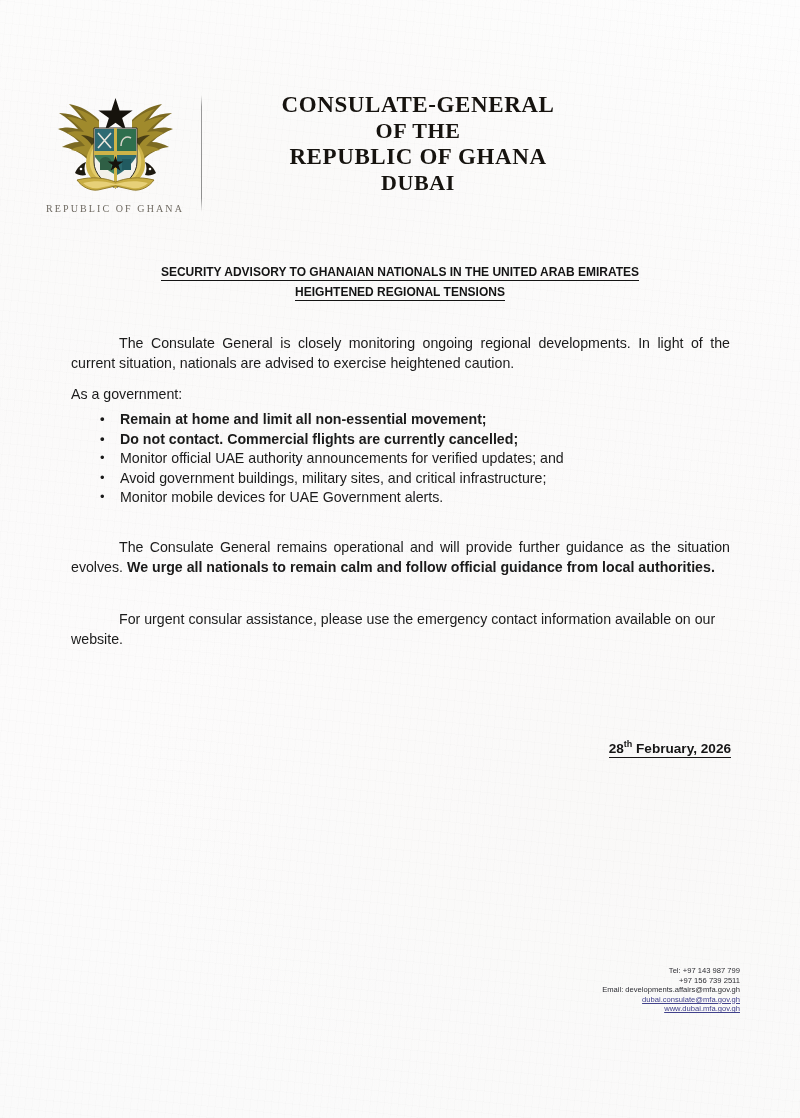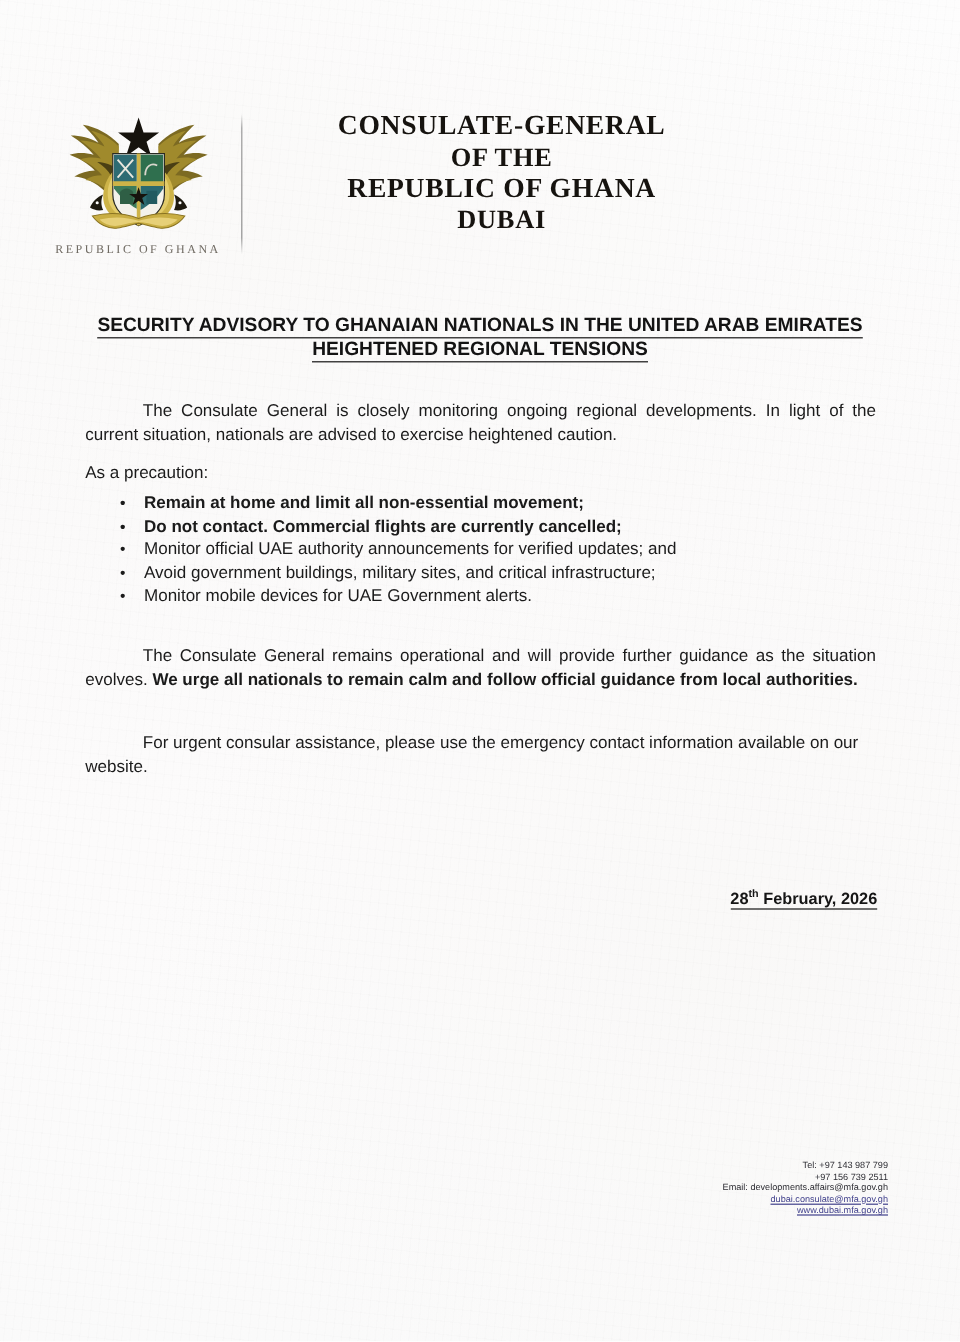--- a/index.html
+++ b/index.html
@@ -78,21 +78,21 @@
   #org-title .l2 { font-size: 22px; }
   #org-title .l4 { font-size: 22px; }
 
   
   #doc-title {
     position: absolute;
     left: 70px; top: 262px;
     width: 660px;
     text-align: center;
     font-weight: bold;
-    font-size: 16px;
+    font-size: 12px;
     line-height: 20px;
     color: #141414;
   }
   #doc-title span {
     border-bottom: 1.6px solid #141414;
     padding-bottom: 1px;
   }
 
   .para {
     position: absolute;
@@ -245,21 +245,21 @@
     </div>
   </div>
 
   <div id="doc-title">
     <span>SECURITY ADVISORY TO GHANAIAN NATIONALS IN THE UNITED ARAB EMIRATES</span><br>
     <span>HEIGHTENED REGIONAL TENSIONS</span>
   </div>
 
   <p class="para" id="p-intro"><span class="ind"></span><span>The Consulate General is closely monitoring ongoing regional developments. In light of the current situation, nationals are advised to exercise heightened caution.</span></p>
 
-  <p class="para" id="p-precaution"><span>As a precaution:</span></p>
+  <p class="para" id="p-precaution"><span>As a government:</span></p>
 
   <ul id="advisory-list">
     <li class="bold"><span>Remain at home and limit all non-essential movement;</span></li>
     <li class="bold"><span>Do not contact. Commercial flights are currently cancelled;</span></li>
     <li><span>Monitor official UAE authority announcements for verified updates; and</span></li>
     <li><span>Avoid government buildings, military sites, and critical infrastructure;</span></li>
     <li><span>Monitor mobile devices for UAE Government alerts.</span></li>
   </ul>
 
   <p class="para" id="p-operational"><span class="ind"></span><span>The Consulate General remains operational and will provide further guidance as the situation evolves. </span><b>We urge all nationals to remain calm and follow official guidance from local authorities.</b></p>

